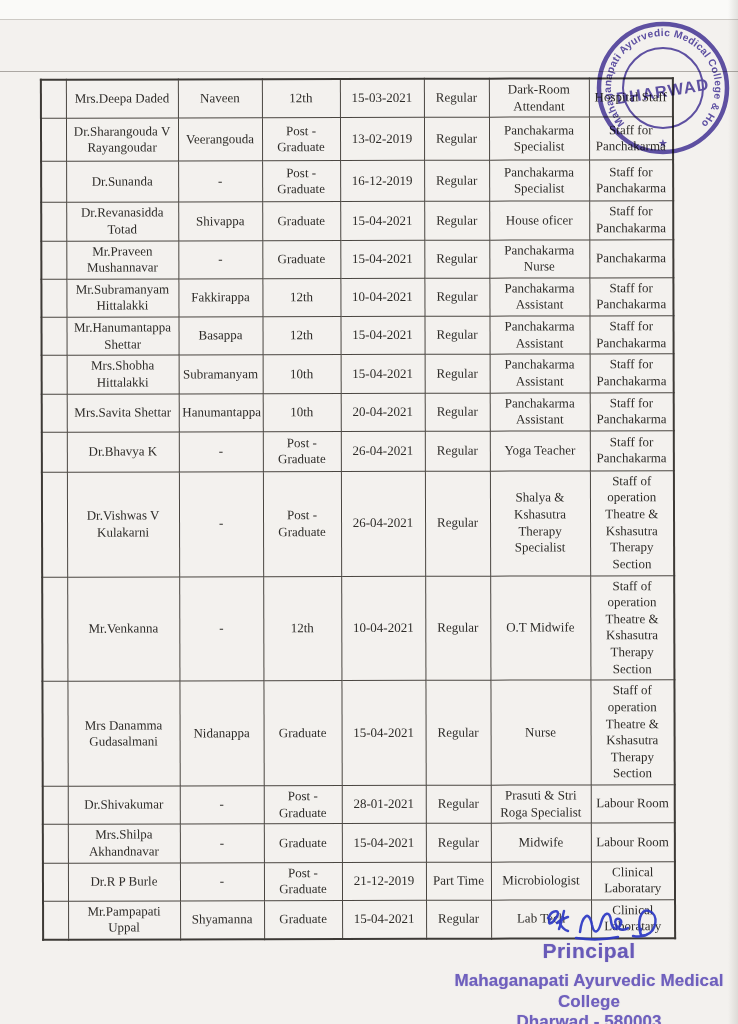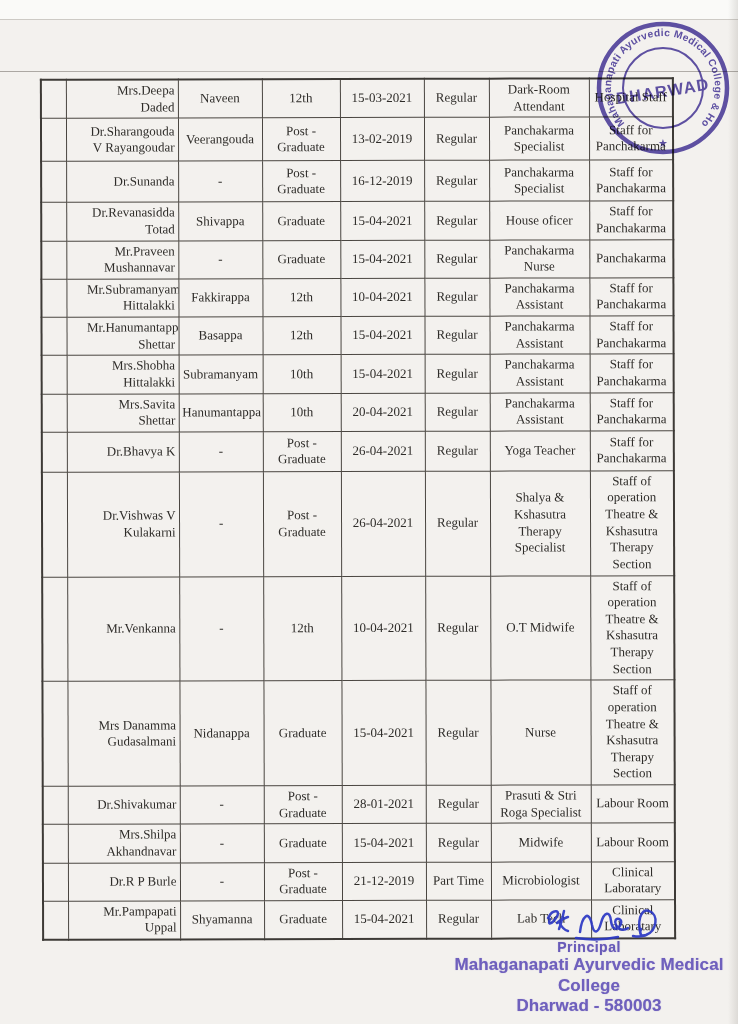--- a/index.html
+++ b/index.html
@@ -25,35 +25,35 @@
   }
   .table-wrap{position:absolute;left:41px;top:78px;width:632px;transform:rotate(-0.15deg);}
   table{border-collapse:collapse;width:632px;table-layout:fixed;border:2px solid #3d3a36;}
   td{
     border:1px solid #4a4641;
     text-align:center;vertical-align:middle;
     padding:2px 3px;
     font-size:13px;line-height:1.28;color:#2e2c29;
     overflow:hidden;
   }
-  td.nm{text-align:right;padding-left:20px;margin-left:44px;}
+  td.nm{text-align:center;padding-left:3px;margin-left:44px;}
   td.sl{font-size:12px;padding-left:30px;}
   .stamp{
     position:absolute;left:577px;top:2px;width:172px;height:172px;
     mix-blend-mode:multiply;opacity:.85;
   }
   .signature{position:absolute;left:538px;top:902px;width:128px;height:48px;}
   .footer-text{
     position:absolute;left:440px;top:939px;width:298px;
     text-align:center;
     font-family:"Liberation Sans", sans-serif;
     color:#6f60bd;
     text-shadow:0 0 1px rgba(111,96,189,.55);
   }
-  .principal{font-size:14px;font-weight:bold;letter-spacing:.5px;margin-bottom:0;color:#685ab8;}
+  .principal{font-size:21px;font-weight:bold;letter-spacing:.5px;margin-bottom:8px;color:#685ab8;}
   .addr{font-size:17px;font-weight:bold;line-height:1.22;letter-spacing:.1px;}
 </style>
 </head>
 <body>
 
 <div class="page">
   <div class="top-strip"></div>
   <div class="scan-line"></div>
   <div class="edge-right"></div>
 

